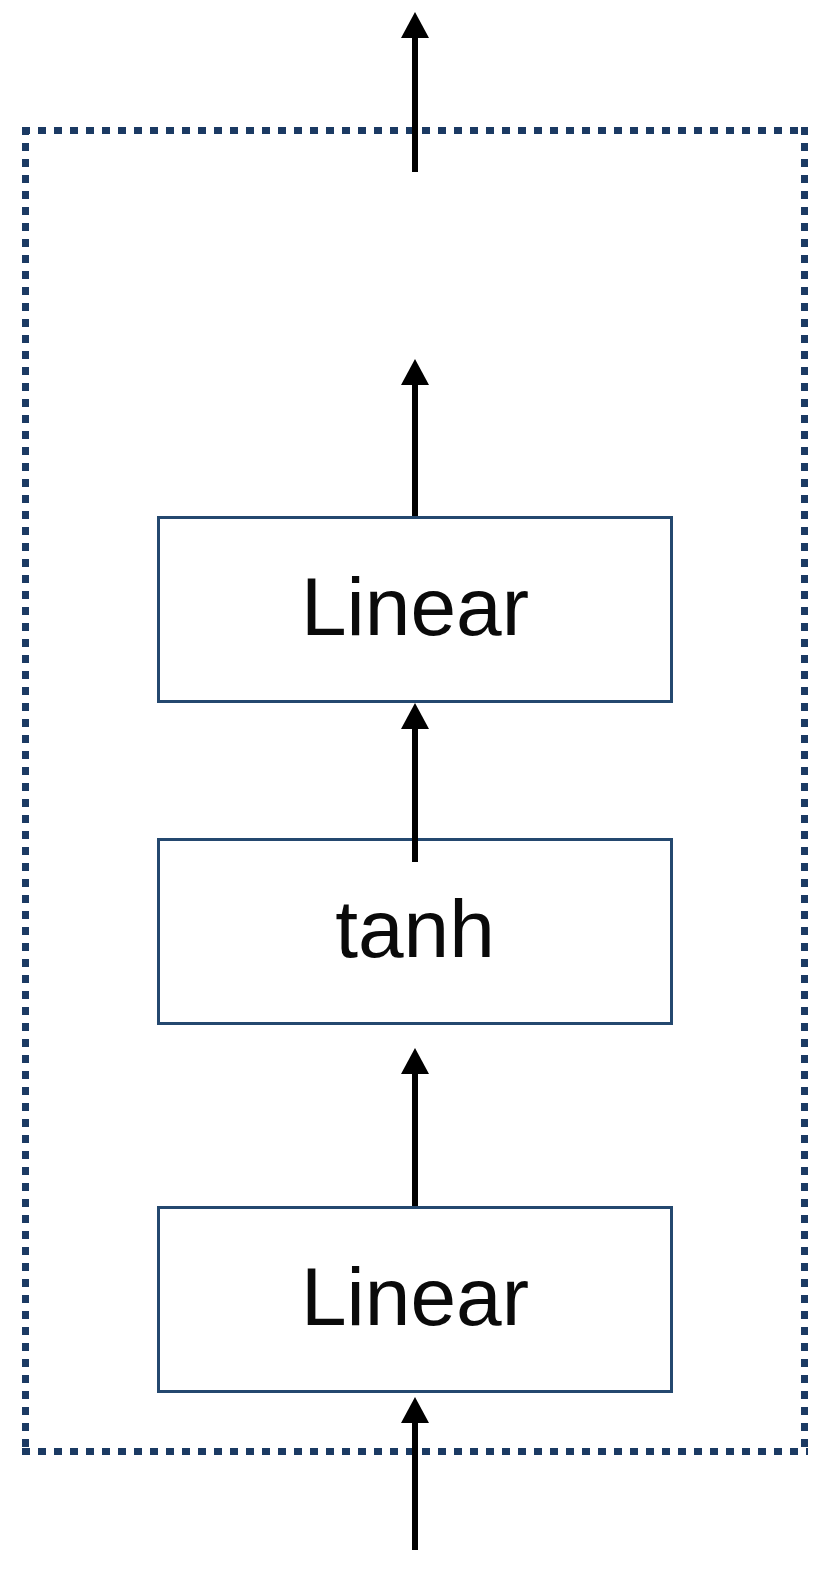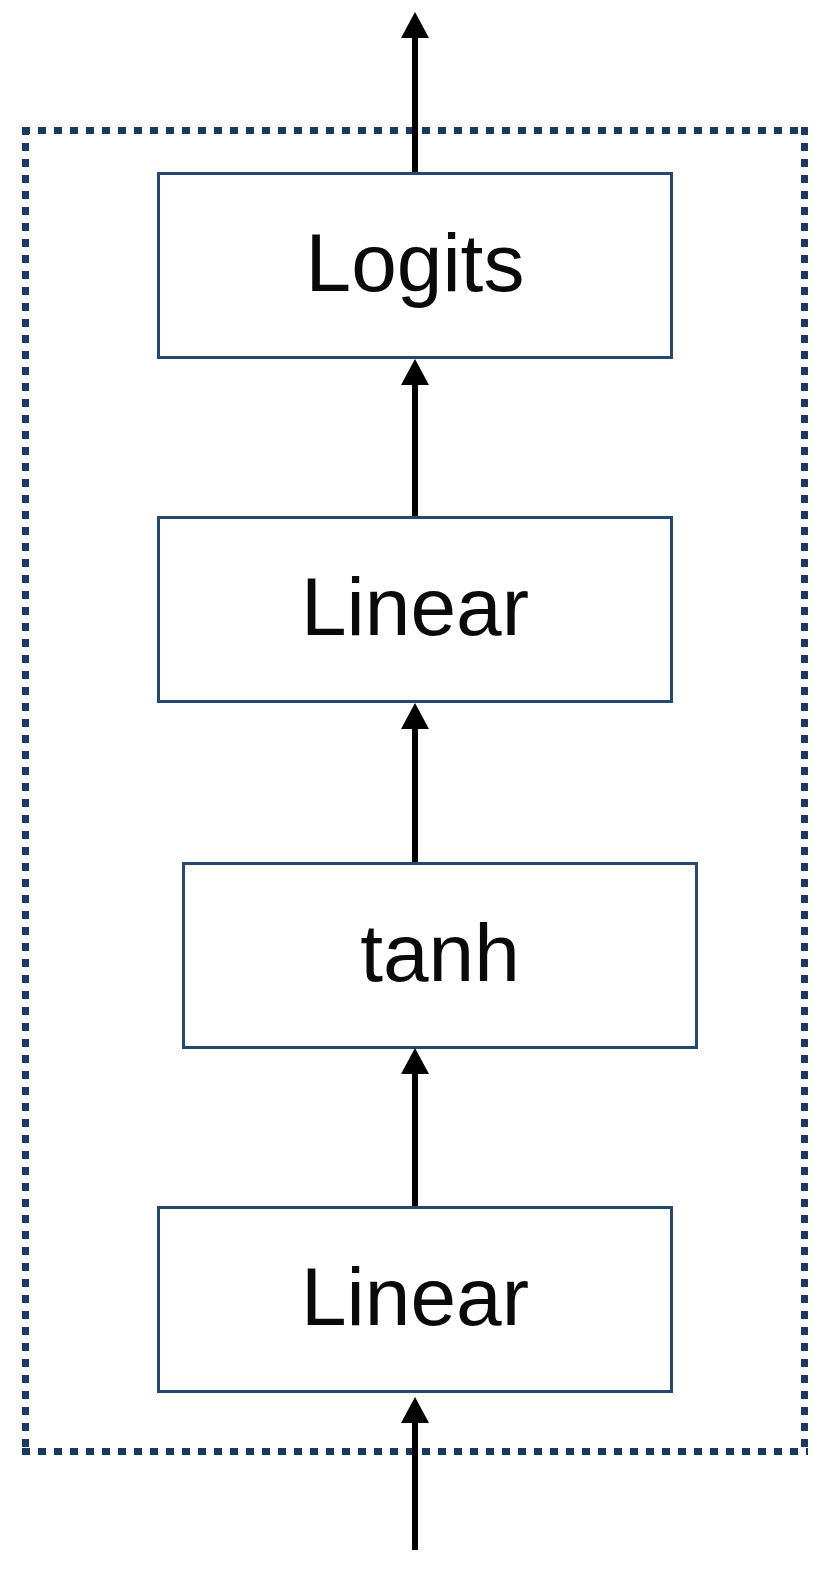--- a/index.html
+++ b/index.html
@@ -48,21 +48,21 @@
   .node .label {
     font-size: 82px;
     line-height: 1;
     color: #0a0a0a;
     letter-spacing: 0px;
     white-space: nowrap;
     padding-bottom: 6px;
   }
   .node-logits       { top: 172px; }
   .node-linear-upper { top: 516px; }
-  .node-tanh         { top: 862px; margin-left: 25px; }
+  .node-tanh         { top: 838px; }
   .node-linear-lower { top: 1206px; }
 
   
   .arrow {
     position: absolute;
     left: 401px;
     width: 28px;
     display: flex;
     flex-direction: column;
     align-items: center;
@@ -92,23 +92,20 @@
   <div class="frame-edge h frame-top"></div>
   <div class="frame-edge h frame-bottom"></div>
   <div class="frame-edge v frame-left"></div>
   <div class="frame-edge v frame-right"></div>
 
   <div class="arrow arrow-output">
     <div class="head"></div>
     <div class="tail"></div>
   </div>
 
-  <div class="node node-logits">
-    <span class="label">Logits</span>
-  </div>
 
   <div class="arrow arrow-e3">
     <div class="head"></div>
     <div class="tail"></div>
   </div>
 
   <div class="node node-linear-upper">
     <span class="label">Linear</span>
   </div>
 

